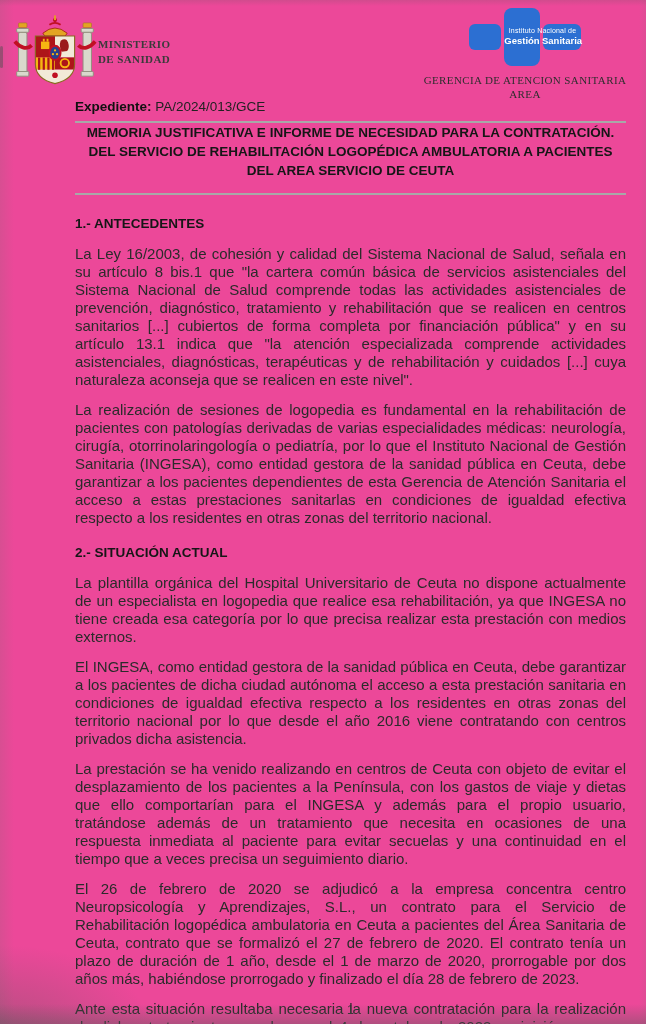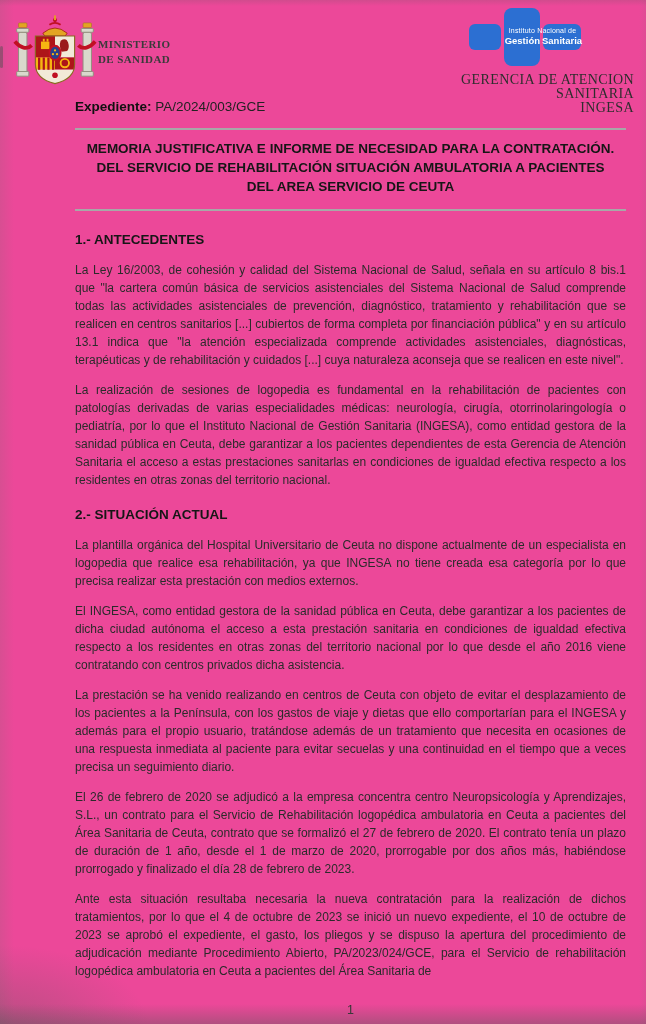--- a/index.html
+++ b/index.html
@@ -28,36 +28,36 @@
     font-family:"Liberation Serif", serif;font-weight:bold;font-size:11px;line-height:15px;
     letter-spacing:.4px;color:#3b3b3b;}
   .ingesa{position:absolute;right:12px;top:8px;width:218px;text-align:center;}
   .cross{position:relative;width:112px;height:58px;margin:0 auto 7px;}
   .cross .arm{position:absolute;background:var(--ingesa-blue);}
   .cross .v{left:35px;top:0;width:36px;height:58px;border-radius:8px;}
   .cross .l{left:0;top:16px;width:32px;height:26px;border-radius:6px;}
   .cross .r{left:74px;top:16px;width:38px;height:26px;border-radius:6px;}
   .cross .tiny{position:absolute;left:36px;top:19px;width:75px;height:7px;
     font-size:7px;line-height:7px;color:#fff;text-align:center;letter-spacing:.2px;overflow:hidden;}
-  .cross .w1{position:absolute;left:35px;top:27px;width:36px;text-align:right;
+  .cross .w1{position:absolute;left:35px;top:27px;width:36px;text-align:center;
     color:#fff;font-weight:bold;font-size:9.5px;line-height:12px;}
   .cross .w2{position:absolute;left:73px;top:27px;width:39px;
     color:#fff;font-weight:bold;font-size:9.5px;line-height:12px;}
-  .gerencia{font-family:"Liberation Serif", serif;font-size:14px;line-height:14px;
-    letter-spacing:.4px;color:#2e2e2e;text-align:right;}
+  .gerencia{font-family:"Liberation Serif", serif;font-size:11px;line-height:14px;
+    letter-spacing:.4px;color:#2e2e2e;}
 
   
   .doc-body{padding:0 20px 0 75px;}
   .expediente{margin-top:4px;font-size:13.5px;line-height:18px;color:#222;}
   .expediente b{font-weight:bold;color:#111;}
-  .title-block{margin-top:12px;border-top:2px solid #a8a8a8;border-bottom:2px solid #a8a8a8;
-    padding:9px 6px 13px;text-align:center;font-weight:bold;font-size:13.5px;line-height:19px;color:#161616;}
+  .title-block{margin-top:5px;border-top:2px solid #a8a8a8;border-bottom:2px solid #a8a8a8;
+    padding:0 6px 13px;text-align:center;font-weight:bold;font-size:13.5px;line-height:19px;color:#161616;}
   .sec-h{margin-top:20px;font-weight:bold;font-size:13.5px;line-height:18px;color:#161616;}
   .sec-h2{margin-top:17px;}
-  p.par{margin:12px 0 0;font-size:12px;line-height:18px;text-align:justify;color:#2b2b2b;}
+  p.par{margin:12px 0 0;font-size:15px;line-height:18px;text-align:justify;color:#2b2b2b;}
   .page-num{position:absolute;left:75px;right:20px;bottom:7px;text-align:center;
     font-size:12.5px;color:#333;}
 </style>
 </head>
 <body>
 
 <div class="page" style="--ingesa-blue:#2c6fd2;">
 
   <div class="hdr">
 
@@ -120,35 +120,35 @@
       <div class="cross">
         <div class="arm v"></div>
         <div class="arm l"></div>
         <div class="arm r"></div>
         <div class="tiny">Instituto Nacional de</div>
         <div class="w1">Gestión</div>
         <div class="w2">Sanitaria</div>
       </div>
       <div class="gerencia">
         <div>GERENCIA DE ATENCION SANITARIA</div>
-        <div>INGESA</div>
+        <div>AREA</div>
       </div>
     </div>
   </div>
 
   <div class="doc-body">
 
     <div class="expediente">
       <b>Expediente:</b>
-      <span>PA/2024/003/GCE</span>
+      <span>PA/2024/013/GCE</span>
     </div>
 
     <div class="title-block">
       <div>MEMORIA JUSTIFICATIVA E INFORME DE NECESIDAD PARA LA CONTRATACIÓN.</div>
-      <div>DEL SERVICIO DE REHABILITACIÓN SITUACIÓN AMBULATORIA A PACIENTES</div>
+      <div>DEL SERVICIO DE REHABILITACIÓN LOGOPÉDICA AMBULATORIA A PACIENTES</div>
       <div>DEL AREA SERVICIO DE CEUTA</div>
     </div>
 
     <div class="sec-h">1.- ANTECEDENTES</div>
     <p class="par">La Ley 16/2003, de cohesión y calidad del Sistema Nacional de Salud, señala en su artículo 8 bis.1 que "la cartera común básica de servicios asistenciales del Sistema Nacional de Salud comprende todas las actividades asistenciales de prevención, diagnóstico, tratamiento y rehabilitación que se realicen en centros sanitarios [...] cubiertos de forma completa por financiación pública" y en su artículo 13.1 indica que "la atención especializada comprende actividades asistenciales, diagnósticas, terapéuticas y de rehabilitación y cuidados [...] cuya naturaleza aconseja que se realicen en este nivel".</p>
     <p class="par">La realización de sesiones de logopedia es fundamental en la rehabilitación de pacientes con patologías derivadas de varias especialidades médicas: neurología, cirugía, otorrinolaringología o pediatría, por lo que el Instituto Nacional de Gestión Sanitaria (INGESA), como entidad gestora de la sanidad pública en Ceuta, debe garantizar a los pacientes dependientes de esta Gerencia de Atención Sanitaria el acceso a estas prestaciones sanitarlas en condiciones de igualdad efectiva respecto a los residentes en otras zonas del territorio nacional.</p>
 
     <div class="sec-h sec-h2">2.- SITUACIÓN ACTUAL</div>
     <p class="par">La plantilla orgánica del Hospital Universitario de Ceuta no dispone actualmente de un especialista en logopedia que realice esa rehabilitación, ya que INGESA no tiene creada esa categoría por lo que precisa realizar esta prestación con medios externos.</p>
     <p class="par">El INGESA, como entidad gestora de la sanidad pública en Ceuta, debe garantizar a los pacientes de dicha ciudad autónoma el acceso a esta prestación sanitaria en condiciones de igualdad efectiva respecto a los residentes en otras zonas del territorio nacional por lo que desde el año 2016 viene contratando con centros privados dicha asistencia.</p>

